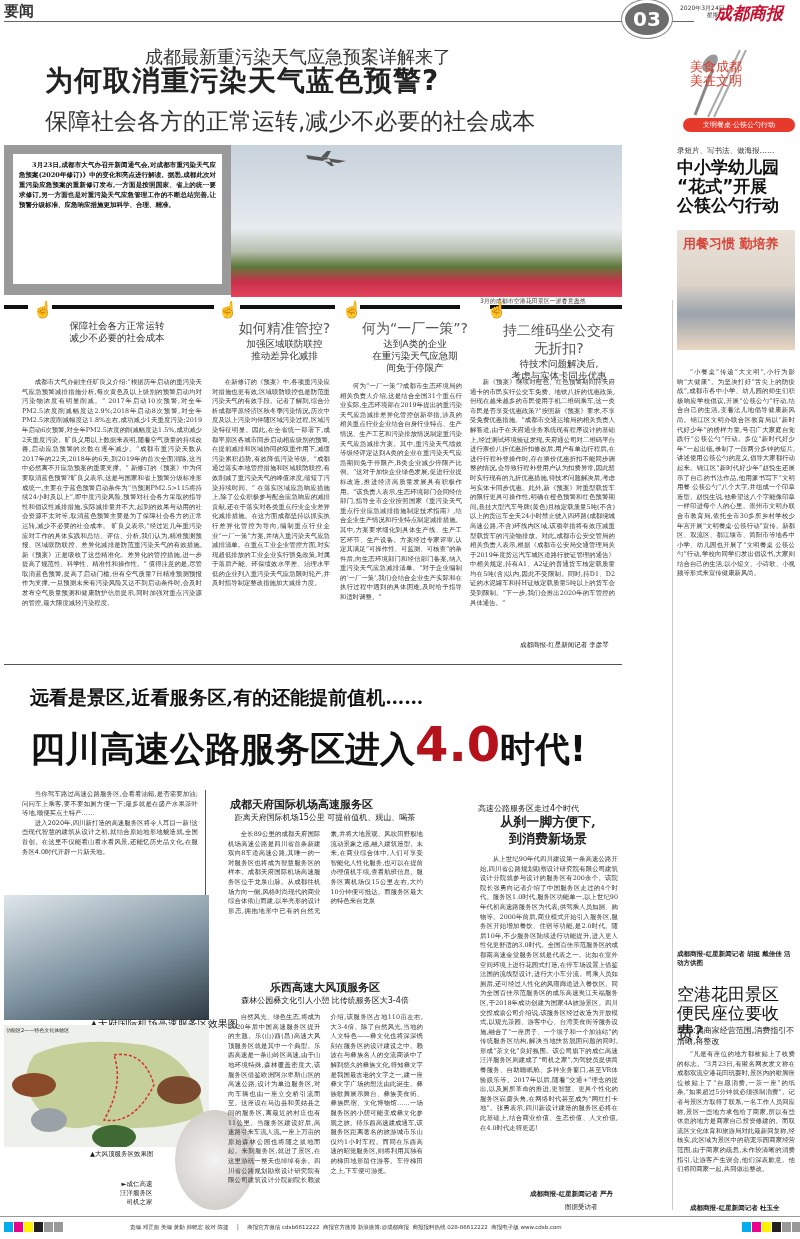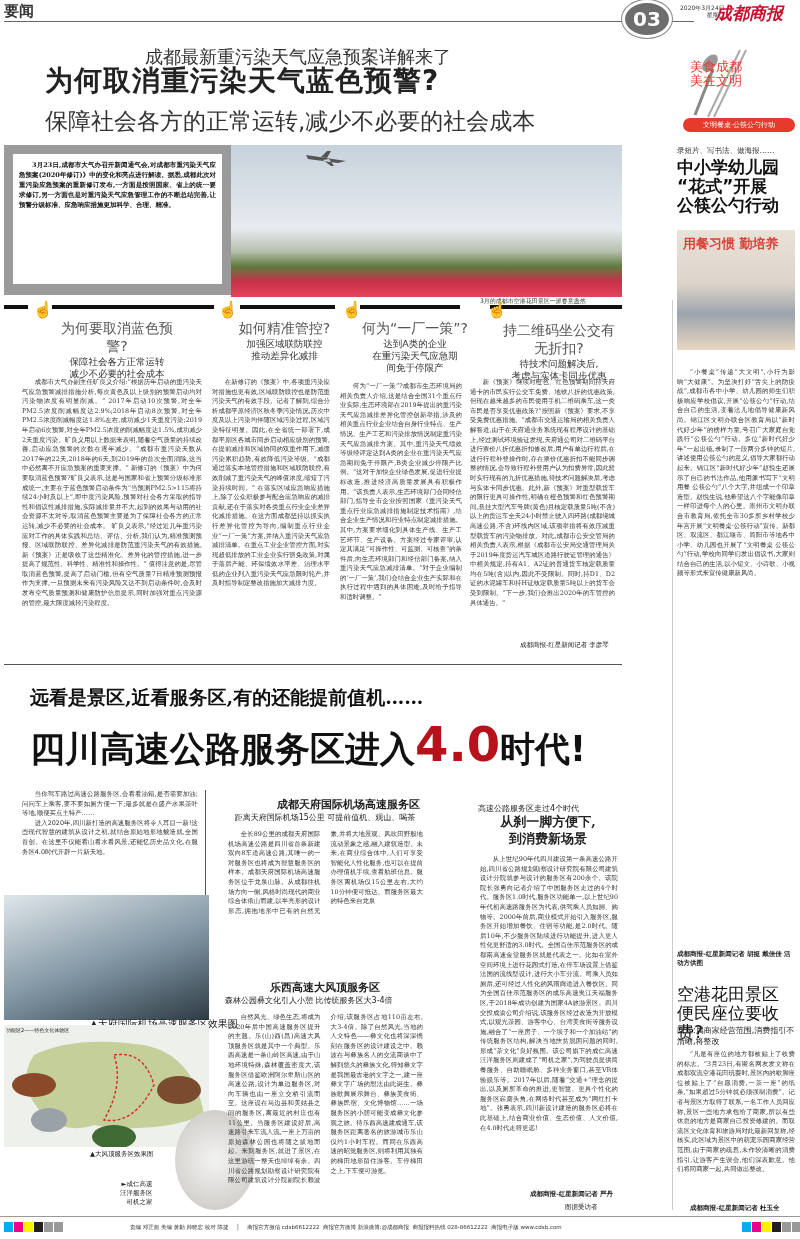--- a/index.html
+++ b/index.html
@@ -74,21 +74,20 @@
 <div class="abs bar" style="left:52px;width:162px"></div>
 <div class="abs bar" style="left:240px;width:95px"></div>
 <div class="abs bar" style="left:360px;width:100px"></div>
 <div class="abs bar" style="left:490px;width:132px"></div>
 <div class="abs hand" style="left:33px;top:300px">☝</div>
 <div class="abs hand" style="left:218px;top:300px">☝</div>
 <div class="abs hand" style="left:342px;top:300px">☝</div>
 <div class="abs hand" style="left:487px;top:300px">☝</div>
 
 <div class="abs qa" style="left:52px;width:130px">
-  <div class="q">为何要取消蓝色预警?</div>
   <div class="a">保障社会各方正常运转</div>
   <div class="a">减少不必要的社会成本</div>
 </div>
 <div class="abs qa" style="left:232px;width:105px">
   <div class="q">如何精准管控?</div>
   <div class="a">加强区域联防联控</div>
   <div class="a">推动差异化减排</div>
 </div>
 <div class="abs qa" style="left:360px;width:110px">
   <div class="q">何为“一厂一策”?</div>
@@ -167,26 +166,26 @@
   <div class="abs sans" style="left:2px;top:2px;font-size:5px">功能区2——特色文化体验区</div>
 </div>
 <div class="abs sans" style="left:90px;top:1150px;font-size:6.5px">▲大风顶服务区效果图</div>
 <div class="abs sans" style="left:120px;top:1180px;font-size:6.5px;line-height:9px;text-align:right">
   <div>►成仁高速</div>
   <div>汪洋服务区</div>
   <div>司机之家</div>
 </div>
 <div class="abs" style="left:175px;top:1110px;width:80px;height:100px;border-radius:50%;background:radial-gradient(circle,#f3f3f3,#c9c5bf)"></div>
 
-<div class="abs serif" style="left:230px;top:797px;width:190px;text-align:right;font-size:11px;font-weight:bold">成都天府国际机场高速服务区</div>
+<div class="abs serif" style="left:230px;top:797px;width:190px;text-align:left;font-size:11px;font-weight:bold">成都天府国际机场高速服务区</div>
 <div class="abs sans" style="left:225px;top:812px;width:200px;text-align:center;font-size:8px">距离天府国际机场15公里 可提前值机、观山、喝茶</div>
 <div class="abs body-text" style="left:228px;top:830px;width:195px;height:140px;column-count:2;column-gap:10px;overflow:hidden">全长89公里的成都天府国际机场高速公路是四川省首条新建双向8车道高速公路,其唯一的一对服务区也将成为智慧服务区的样本。成都天府国际机场高速服务区位于龙泉山脉。从成都往机场方向一侧,风格时尚现代的商业综合体依山而建,以半亮形的设计形态,拥抱地形中已有的自然元素,并将大地景观、风吹田野般地流动景象之感,融入建筑造型。未来,在商业综合体中,人们可享受智能化人性化服务,也可以在提前办理值机手续,查看航班信息。服务区离机场仅15公里左右,大约10分钟便可抵达。而服务区最大的特色来自龙泉</div>
 
 <div class="abs serif" style="left:230px;top:980px;width:190px;text-align:center;font-size:11px;font-weight:bold">乐西高速大风顶服务区</div>
-<div class="abs sans" style="left:225px;top:995px;width:200px;font-size:8px">森林公园彝文化引人小憩 比传统服务区大3-4倍</div>
+<div class="abs sans" style="left:225px;top:995px;width:200px;text-align:center;font-size:8px">森林公园彝文化引人小憩 比传统服务区大3-4倍</div>
 <div class="abs body-text" style="left:228px;top:1013px;width:195px;height:200px;column-count:2;column-gap:10px;overflow:hidden">自然风光、绿色生态,将成为2020年后中国高速服务区提升的主题。乐(山)西(昌)高速大风顶服务区就是其中一个典型。乐西高速是一条山岭区高速,由于山地环境特殊,森林覆盖密度大,该服务区借鉴欧洲阿尔卑斯山区的高速公路,设计为单边服务区,对向车辆也由一座立交桥引流而至。这座设在马边县和美姑县之间的服务区,离最近的村庄也有11公里。当服务区建设好后,高速路引来车流人流,一座上万亩的原始森林公园也将随之拔地而起。来到服务区,就进了景区,在这里游玩一整天也绰绰有余。四川省公路规划勘察设计研究院有限公司建筑设计分院副院长赖波介绍,该服务区占地110亩左右,大3-4倍。除了自然风光,当地的人文特色——彝文化也将深深镌刻在服务区的设计建设之中。赖波在与彝族名人的交流商谈中了解到悠久的彝族文化,得知彝文字是我国最古老的文字之一,建一座彝文字广场的想法由此诞生。彝族歌舞展示舞台、彝族美食街、彝族民宿、文化博物馆……一场服务区的小憩可能变成彝文化参观之旅。待乐西高速建成通车,该服务区距离著名的旅游城市乐山仅约1小时车程。而同在乐西高速的昭觉服务区,则将利用其独有的梯田地形留住游客。车停梯田之上,下车便可游览。</div>
 
 <div class="abs sans" style="left:478px;top:803px;font-size:8px">高速公路服务区走过4个时代</div>
 <div class="abs serif" style="left:478px;top:813px;width:140px;text-align:center;font-size:13px;font-weight:bold;line-height:17px">
   <div>从刹一脚方便下,</div>
   <div>到消费新场景</div>
 </div>
 <div class="abs body-text" style="left:480px;top:855px;width:138px;height:335px;overflow:hidden">从上世纪90年代四川建设第一条高速公路开始,四川省公路规划勘察设计研究院有限公司建筑设计分院就参与设计的服务区有200余个。该院院长张勇向记者介绍了中国服务区走过的4个时代。服务区1.0时代,服务区功能单一,以上世纪90年代初高速路服务区为代表,供驾乘人员如厕、购物等。2000年前后,商业模式开始引入服务区,服务区开始增加餐饮、住宿等功能,是2.0时代。随后10年,不少服务区陆续进行功能提升,进入更人性化更舒适的3.0时代。全国百佳示范服务区的成都南高速金堂服务区就是代表之一。比如在室外空间环境上进行花园式打造,在停车场设置上借鉴法国的流线型设计,进行大小车分流。司乘人员如厕后,还可经过人性化的风雨廊道进入餐饮区。同为全国百佳示范服务区的成乐高速夹江天福服务区,于2018年成功创建为国家4A旅游景区。四川交投成渝公司介绍说,该服务区经过改造为开放模式,以观光茶园、游客中心、台湾美食街等服务设施,融合了“一座房子、一个坝子和一个加油站”的传统服务区结构,解决当地扶贫脱困问题的同时,形成“茶文化”良好氛围。该公司旗下的成仁高速汪洋服务区则建成了“司机之家”,为驾驶员提供简餐服务、自助睡眠舱、多种业务窗口,甚至VR体验娱乐等。2017年以后,随着“交通+”理念的提出,以及厕所革命的推进,更智慧、更具个性化的服务区崭露头角,在网络时代甚至成为“网红打卡地”。张勇表示,四川新设计建造的服务区必将在此基础上,结合商业价值、生态价值、人文价值,在4.0时代走得更远!</div>
 <div class="abs serif" style="left:530px;top:1190px;font-size:6.5px;font-weight:bold">成都商报-红星新闻记者 严丹</div>
 <div class="abs sans" style="left:565px;top:1203px;font-size:6.5px">图据受访者</div>

